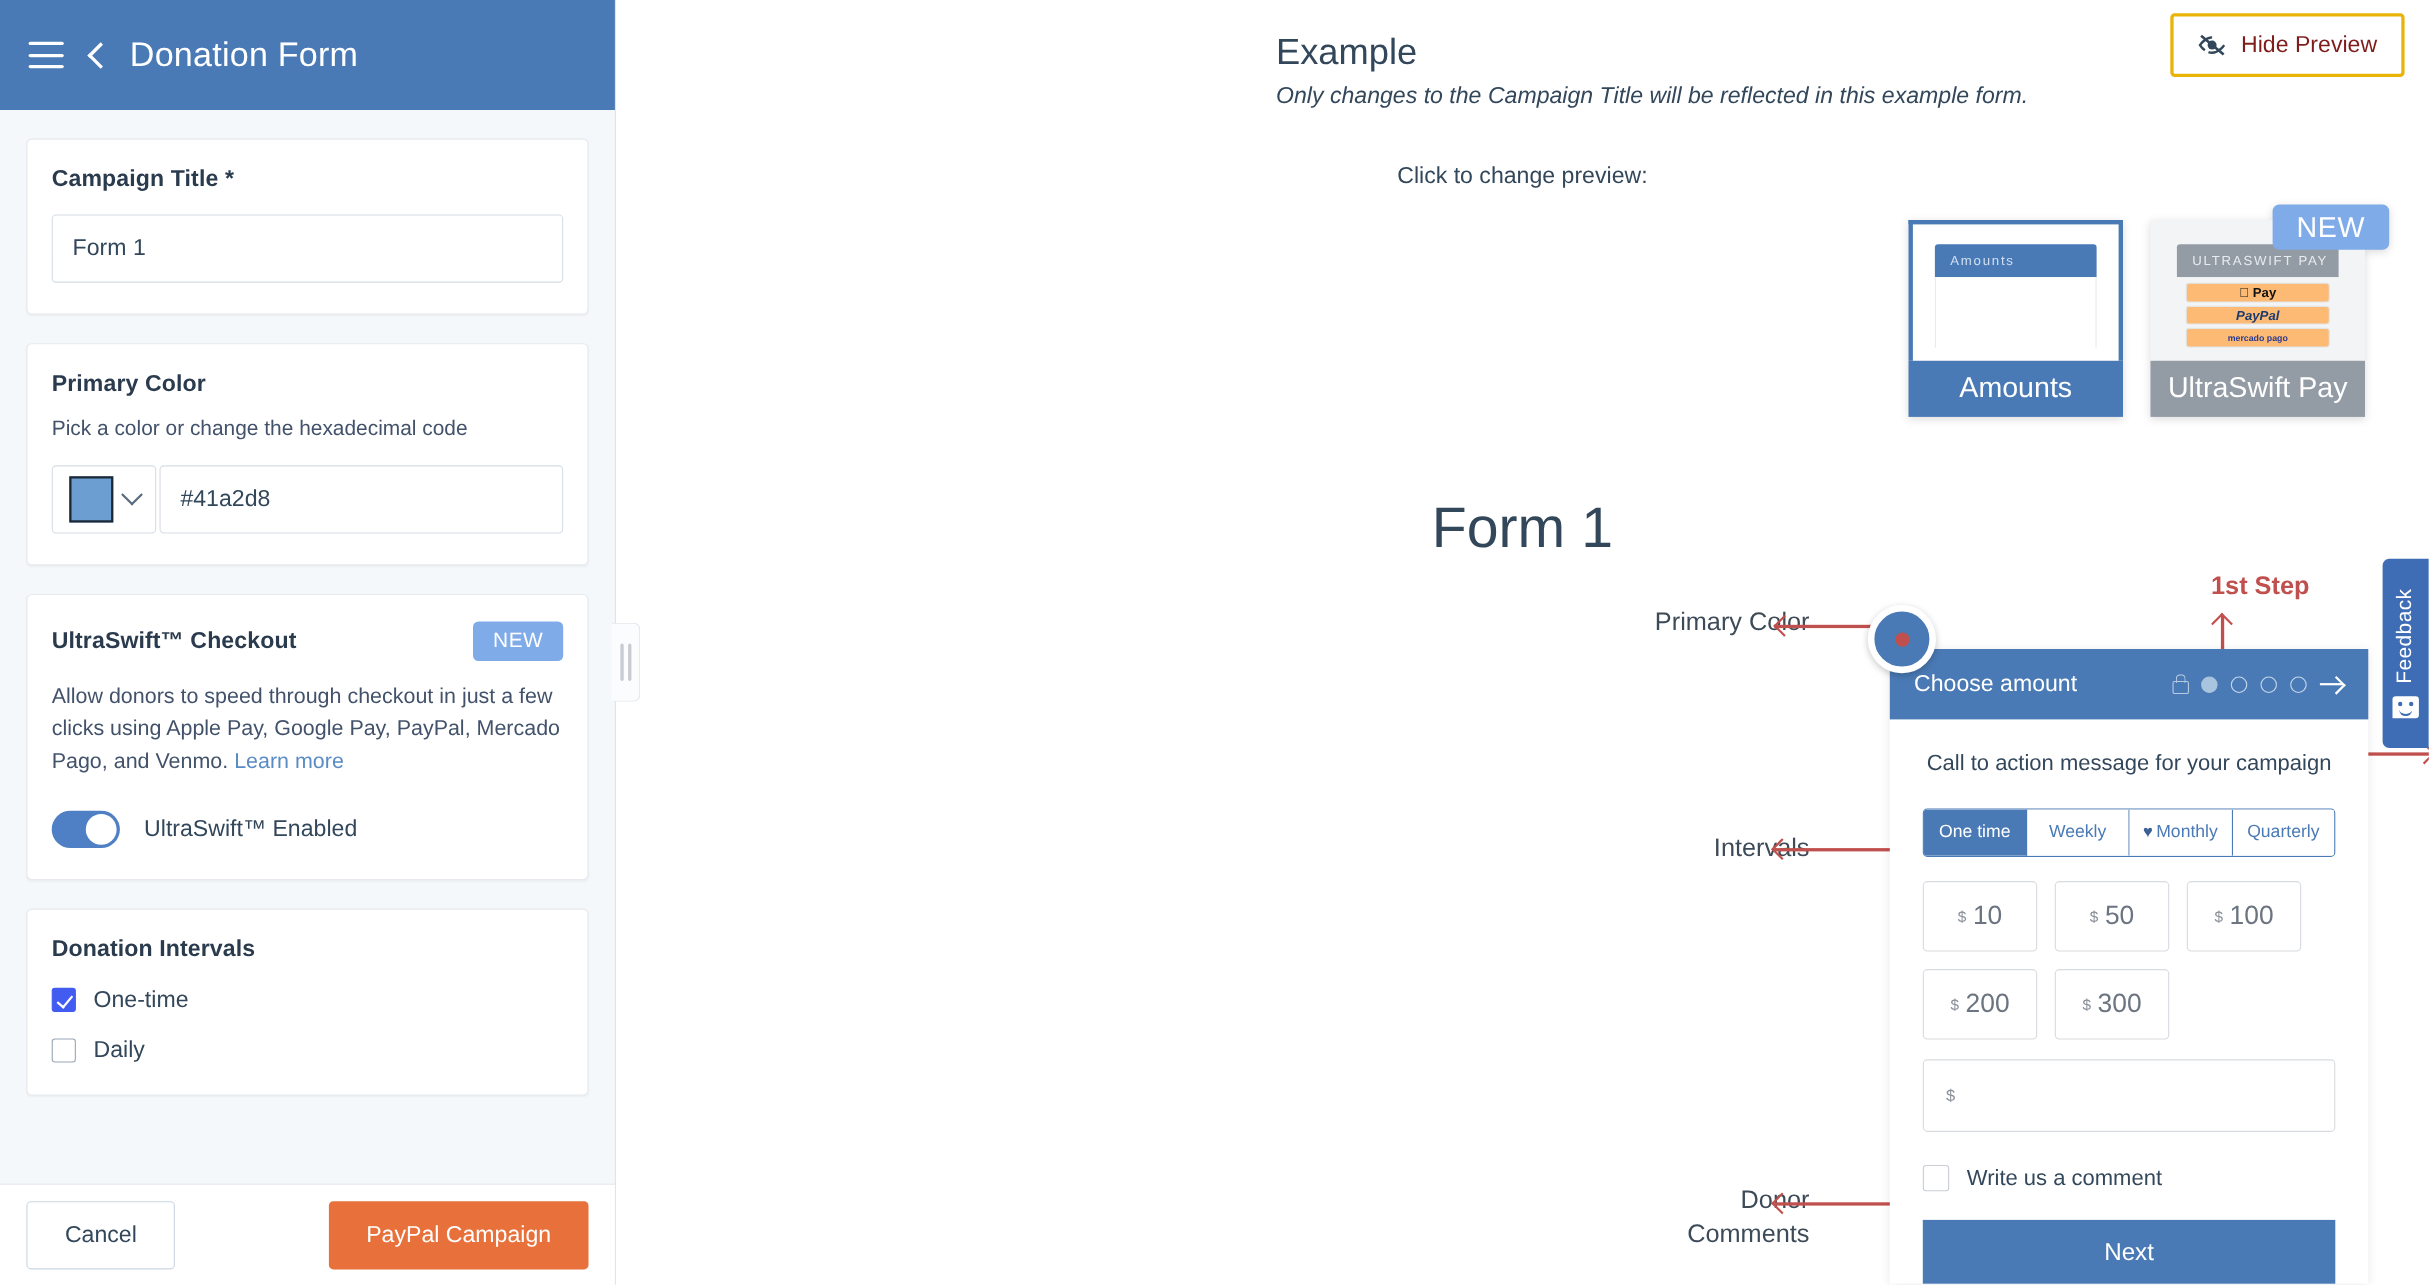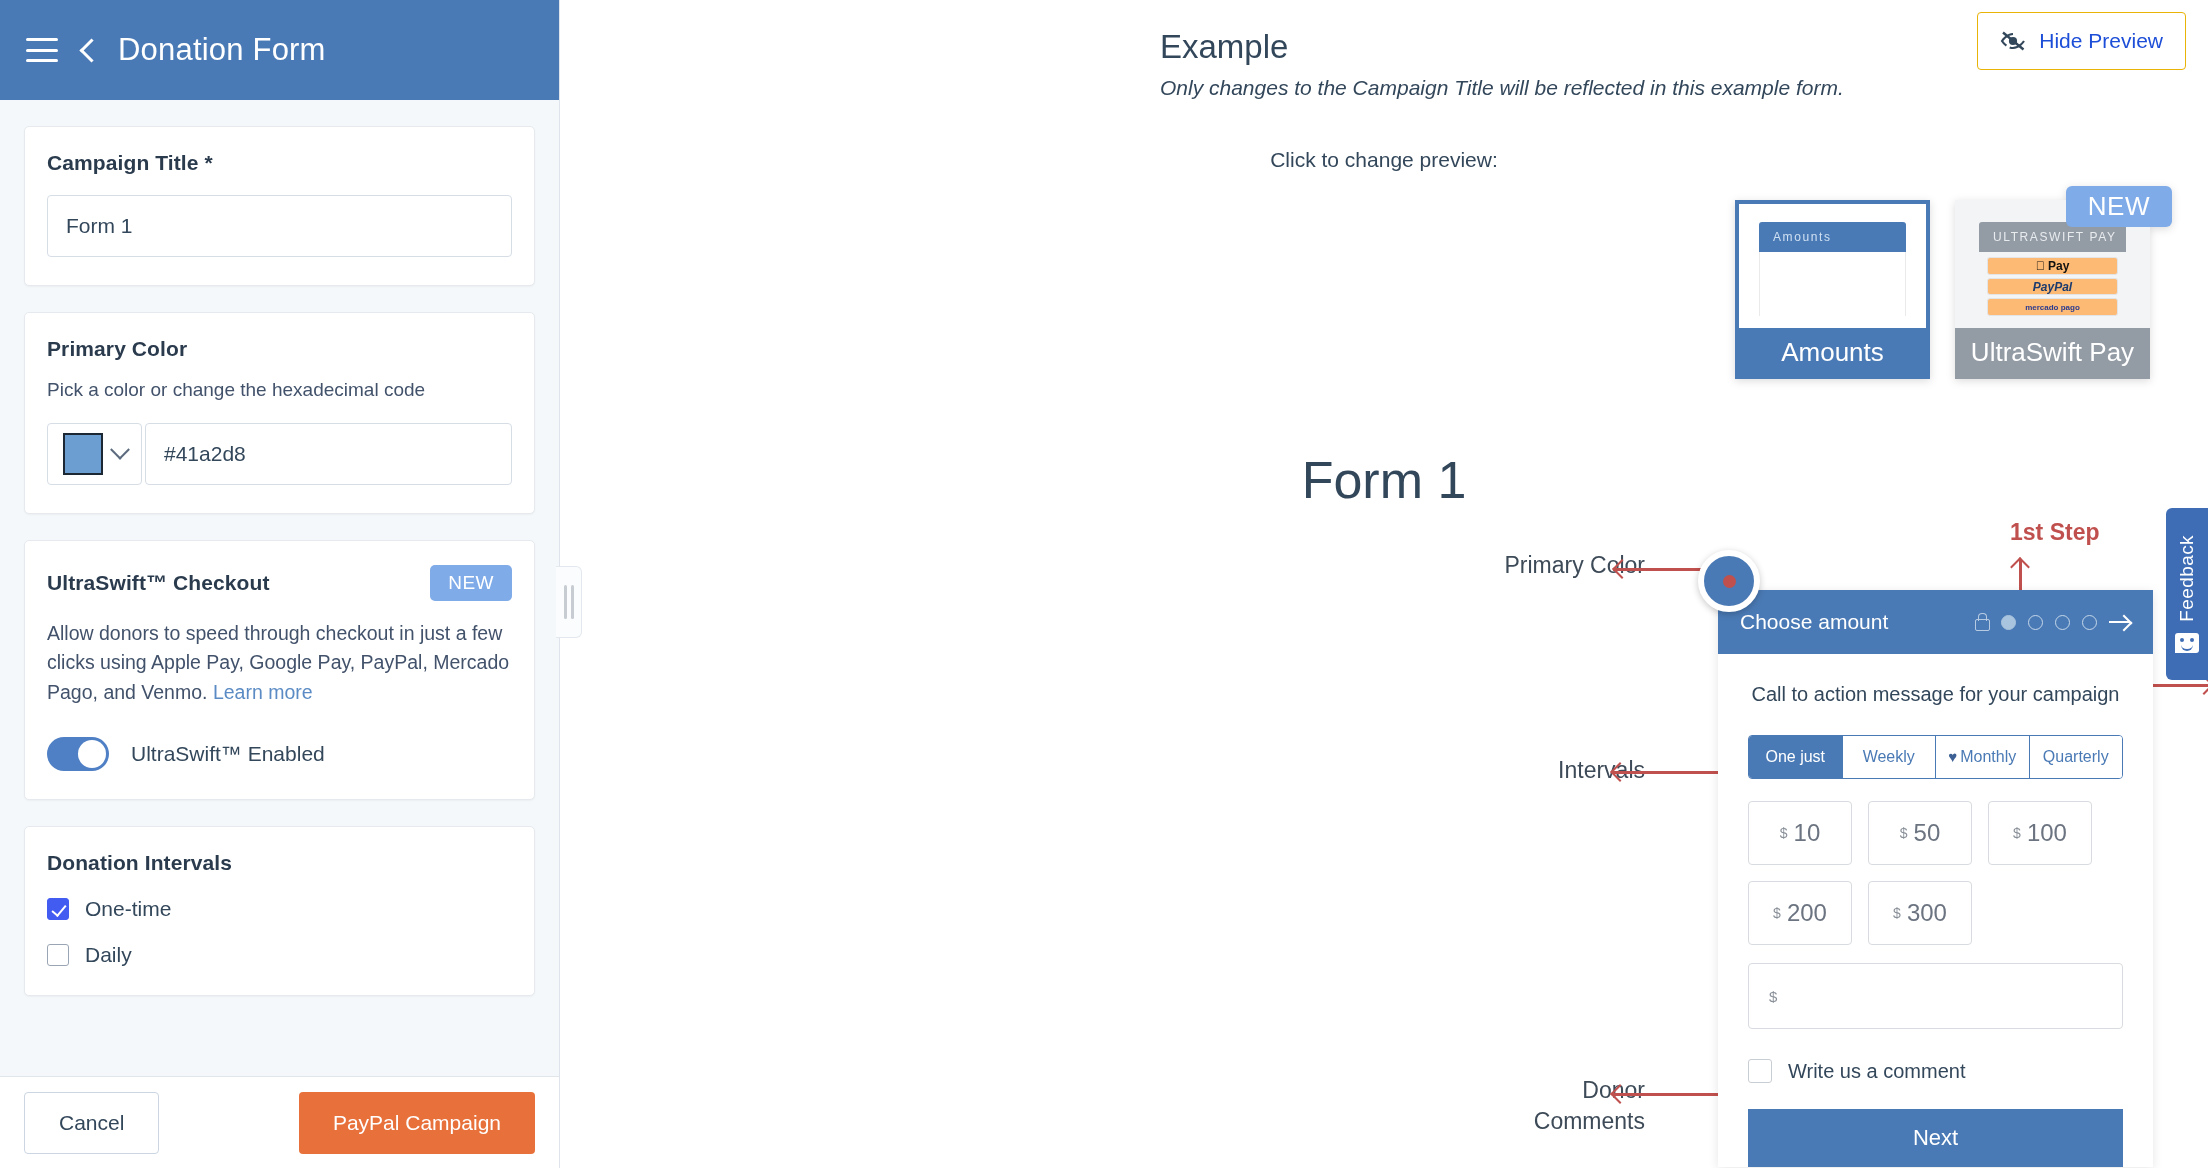--- a/index.html
+++ b/index.html
@@ -134,23 +134,23 @@
   }
   .drag-handle i { display:block; width:3px; height:34px; background:#c7ccd3; border-radius:2px; }
 
   
   .right-panel { position:relative; flex:1; height:1168px; background:#fff; }
   .ex-title { position:absolute; left:600px; top:28px; font-size:33px; color:#33475b; font-weight:400; }
   .ex-sub { position:absolute; left:600px; top:76px; font-size:21px; font-style:italic; color:#33475b; }
 
   .hide-preview {
     position:absolute; right:22px; top:12px;
-    border:1px solid #eab308; background:#fff; border-radius:4px;
+    border:3px solid #eab308; background:#fff; border-radius:4px;
     height:58px; padding:0 22px; display:flex; align-items:center; gap:13px;
-    font-size:21px; color:#1d4ed8; cursor:pointer; font-family:inherit;
+    font-size:21px; color:#7f1d1d; cursor:pointer; font-family:inherit;
   }
 
   .click-change { position:absolute; left:0; right:0; top:148px; text-align:center; font-size:21px; color:#33475b; }
 
   .preview-cards { position:absolute; left:1175px; top:200px; display:flex; gap:25px; }
   .pcard { width:195px; cursor:pointer; position:relative; filter: drop-shadow(0 2px 4px rgba(0,0,0,0.14)); }
   .pcard .thumb { height:128px; background:#fff; border:4px solid #4a7ab5; border-bottom:none; padding:18px 20px 0 20px; }
   .pcard .mini { background:#4a7ab5; height:30px; border-radius:3px 3px 0 0; display:flex; align-items:center; padding-left:14px; }
   .pcard .mini span { color:#cfe0f2; font-size:12px; letter-spacing:1.6px; }
   .pcard .mini-body { background:#fff; border-left:1px solid #eaeaea; border-right:1px solid #eaeaea; height:64px; }
@@ -407,21 +407,21 @@
           <div class="dot"></div>
           <div class="dot"></div>
           <div class="dot"></div>
           <div class="arrow-right"></div>
         </div>
       </div>
       <div class="dform-body">
         <div class="cta">Call to action message for your campaign</div>
 
         <div class="int-tabs">
-          <div class="int-tab active">One just</div>
+          <div class="int-tab active">One time</div>
           <div class="int-tab">Weekly</div>
           <div class="int-tab"><span class="heart">♥</span><span>Monthly</span></div>
           <div class="int-tab">Quarterly</div>
         </div>
 
         <div class="amt-grid">
           <div class="amt">
               <span class="cur">$</span>
               <span class="val">10</span>
             </div>

